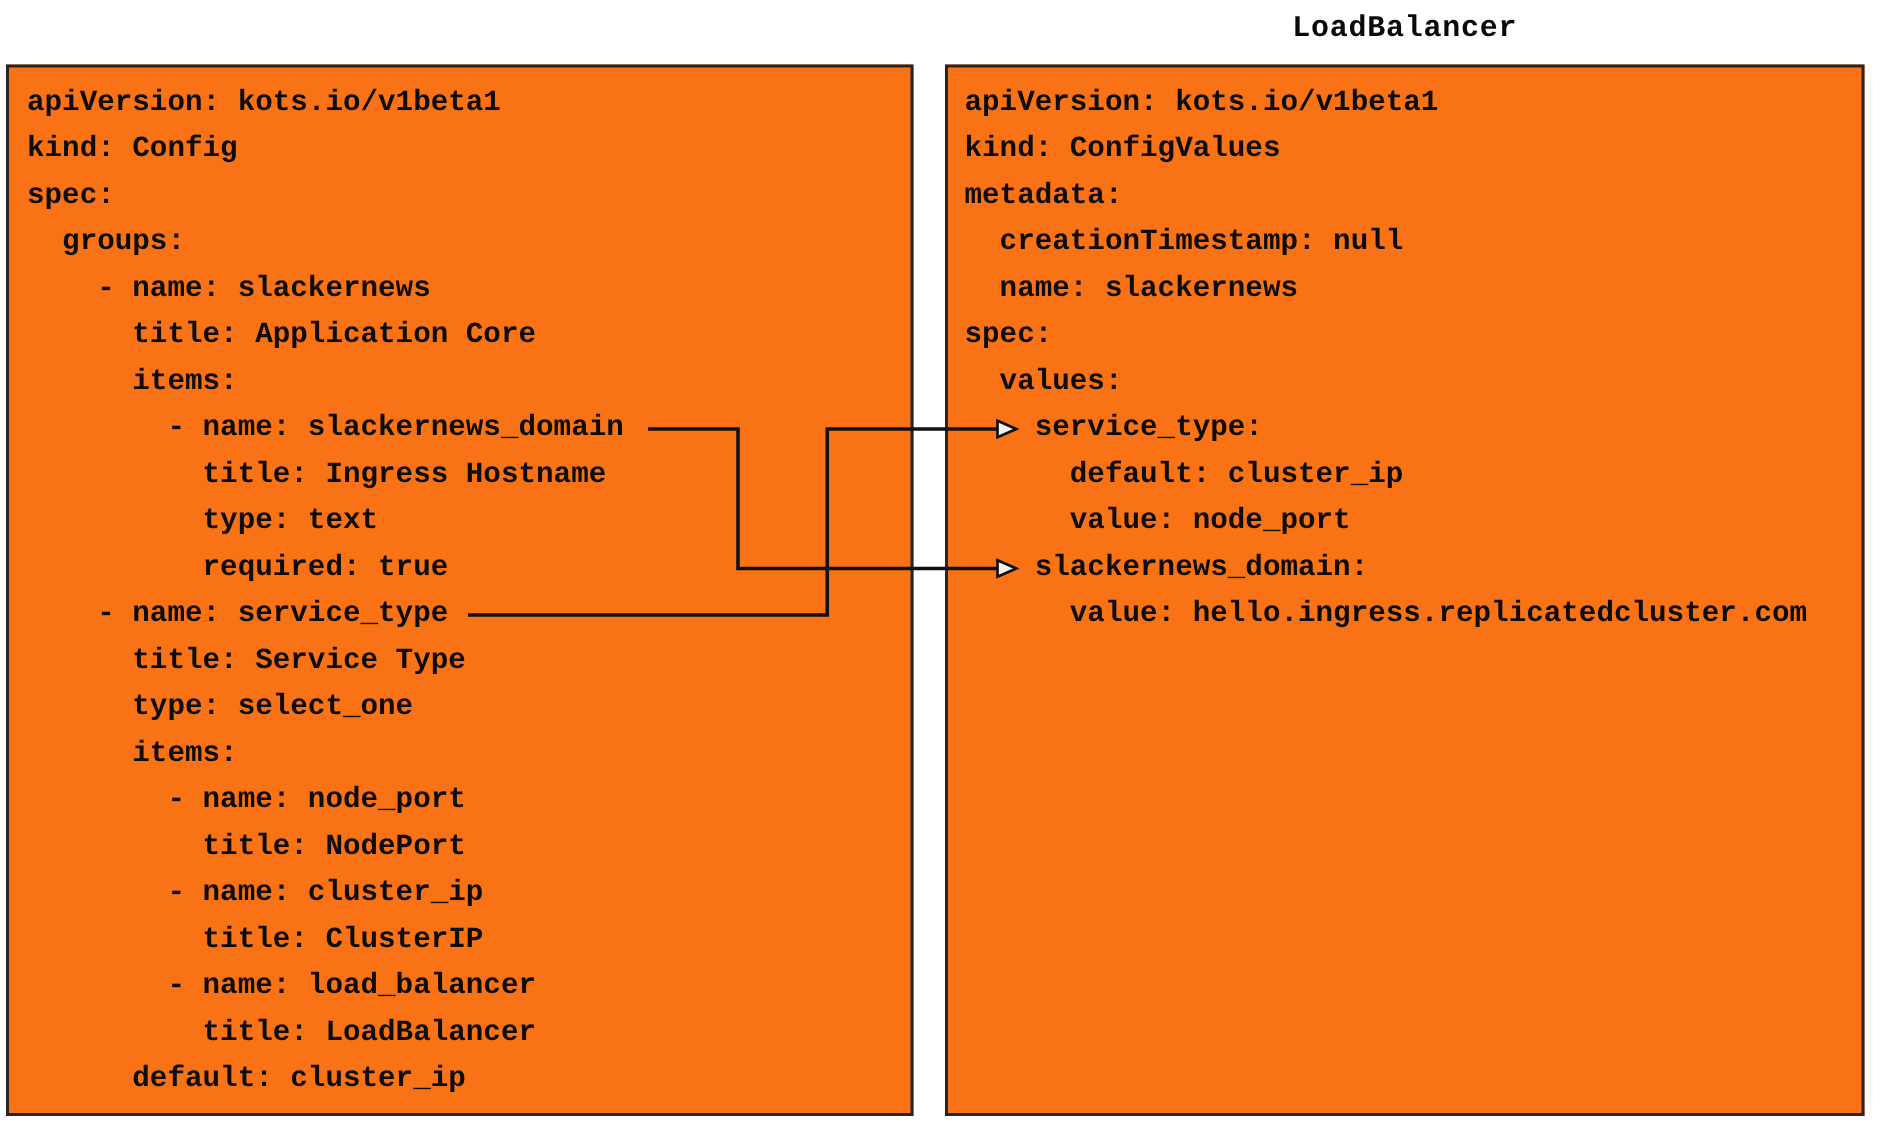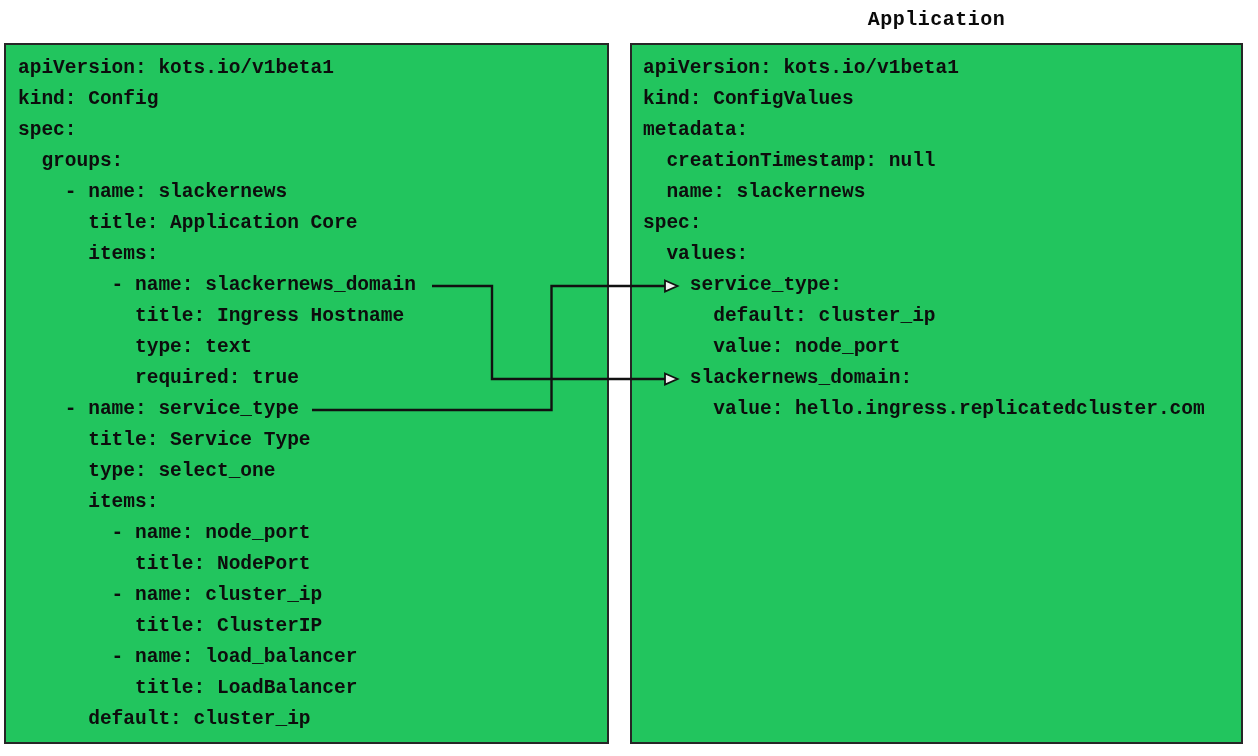--- a/index.html
+++ b/index.html
@@ -26,21 +26,21 @@
     color: #0a0a0a;
     letter-spacing: 0.5px;
   }
   #title-config { left: 4px; width: 605px; }
   #title-configvalues { left: 630px; width: 613px; }
   .panel {
     position: absolute;
     top: 43px;
     height: 701px;
     box-sizing: border-box;
-    background: #22c55e;
+    background: #f97316;
     border: 2px solid #262626;
   }
   #panel-config { left: 4px; width: 605px; }
   #panel-configvalues { left: 630px; width: 613px; }
   .panel pre {
     margin: 0;
     padding: 8px 10px 0 12px;
     font-family: "Liberation Mono", "DejaVu Sans Mono", monospace;
     font-weight: bold;
     font-size: 19.5px;
@@ -71,21 +71,21 @@
     stroke-width: 1.8px;
     stroke-linejoin: miter;
   }
 </style>
 </head>
 <body>
 
 <div class="canvas">
 
 
-  <div class="panel-title" id="title-configvalues">Application</div>
+  <div class="panel-title" id="title-configvalues">LoadBalancer</div>
 
   <div class="panel" id="panel-config">
     <pre>apiVersion: kots.io/v1beta1
 kind: Config
 spec:
   groups:
     - name: slackernews
       title: Application Core
       items:
         - name: slackernews_domain

